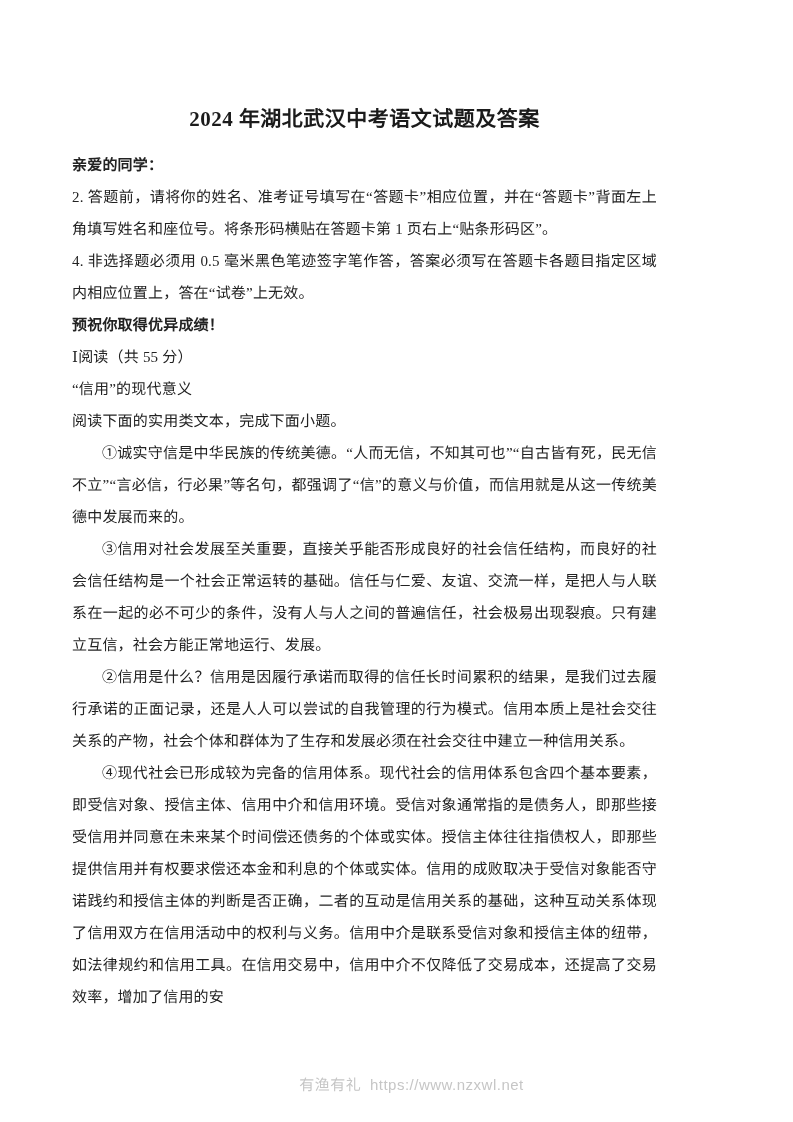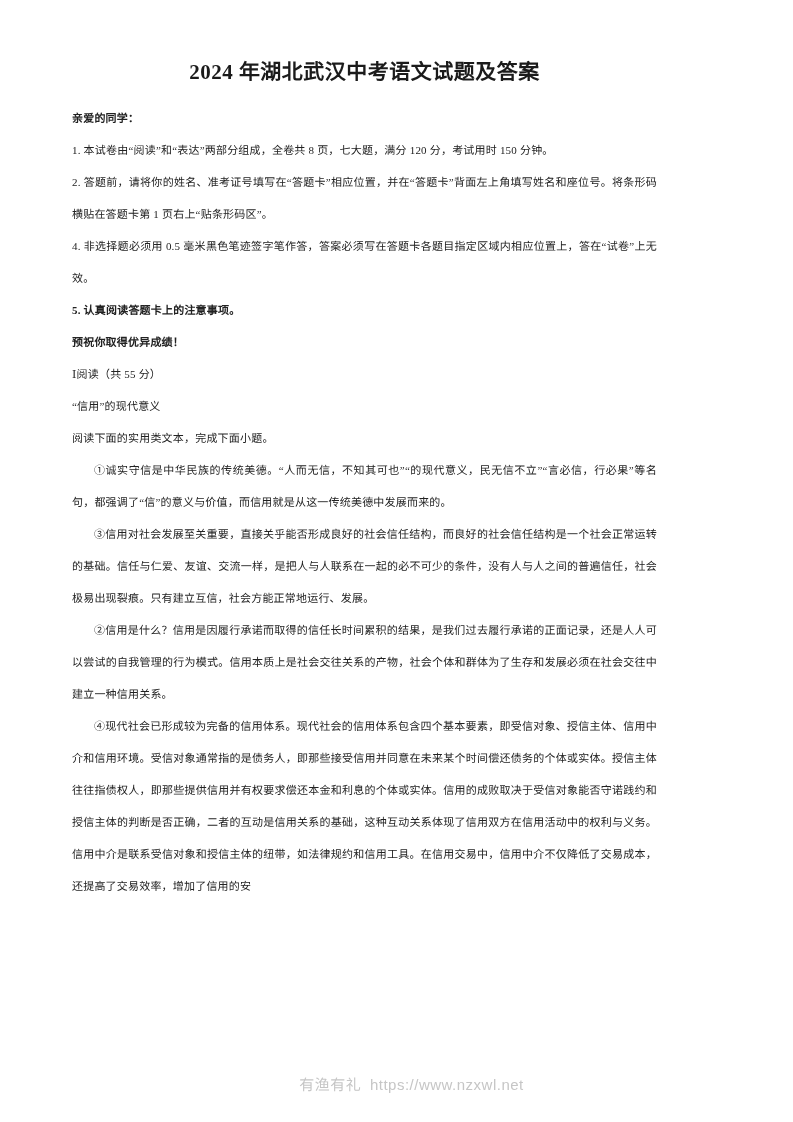--- a/index.html
+++ b/index.html
@@ -12,33 +12,34 @@
     height: 1122px;
     position: relative;
     overflow: hidden;
     font-family: "Liberation Serif", "DejaVu Serif", serif;
     color: #212121;
   }
   .page {
     box-sizing: border-box;
     width: 758px;
     padding: 56px 101px 0 72px;
+    margin-top: 47px;
   }
   .doc-title {
     margin: 0 0 14px 0;
     text-align: center;
     font-size: 21px;
     font-weight: bold;
     line-height: 32px;
     letter-spacing: 0.5px;
     color: #1b1b1b;
   }
   .line {
     margin: 0;
-    font-size: 11px;
+    font-size: 15px;
     line-height: 32px;
     letter-spacing: 0.2px;
     text-align: justify;
     text-justify: inter-ideograph;
     color: #222222;
   }
   .bold { font-weight: bold; }
   .center {
   }
   .indent { text-indent: 2em; }
@@ -58,39 +59,37 @@
 </head>
 <body>
 
 <div class="page">
 
   <h1 class="doc-title">2024 年湖北武汉中考语文试题及答案</h1>
 
   <p class="line bold">亲爱的同学：</p>
 
 
-  <p class="line">1. 本试卷由“阅读”和“表达”两部分组成，全卷共 8 页，七大题，满分 120 分，考试用时 150 分钟。</p>
 
   <p class="line">2. 答题前，请将你的姓名、准考证号填写在“答题卡”相应位置，并在“答题卡”背面左上角填写姓名和座位号。将条形码横贴在答题卡第 1 页右上“贴条形码区”。</p>
 
 
   <p class="line">4. 非选择题必须用 0.5 毫米黑色笔迹签字笔作答，答案必须写在答题卡各题目指定区域内相应位置上，答在“试卷”上无效。</p>
 
-  <p class="line bold">5. 认真阅读答题卡上的注意事项。</p>
 
   <p class="line bold">预祝你取得优异成绩！</p>
 
   <p class="line center">Ⅰ阅读（共 55 分）</p>
 
 
   <p class="line center">“信用”的现代意义</p>
 
   <p class="line">阅读下面的实用类文本，完成下面小题。</p>
 
-  <p class="line indent">①诚实守信是中华民族的传统美德。“人而无信，不知其可也”“的现代意义，民无信不立”“言必信，行必果”等名句，都强调了“信”的意义与价值，而信用就是从这一传统美德中发展而来的。</p>
+  <p class="line indent">①诚实守信是中华民族的传统美德。“人而无信，不知其可也”“自古皆有死，民无信不立”“言必信，行必果”等名句，都强调了“信”的意义与价值，而信用就是从这一传统美德中发展而来的。</p>
 
   <p class="line indent">③信用对社会发展至关重要，直接关乎能否形成良好的社会信任结构，而良好的社会信任结构是一个社会正常运转的基础。信任与仁爱、友谊、交流一样，是把人与人联系在一起的必不可少的条件，没有人与人之间的普遍信任，社会极易出现裂痕。只有建立互信，社会方能正常地运行、发展。</p>
 
   <p class="line indent">②信用是什么？信用是因履行承诺而取得的信任长时间累积的结果，是我们过去履行承诺的正面记录，还是人人可以尝试的自我管理的行为模式。信用本质上是社会交往关系的产物，社会个体和群体为了生存和发展必须在社会交往中建立一种信用关系。</p>
 
   <p class="line indent">④现代社会已形成较为完备的信用体系。现代社会的信用体系包含四个基本要素，即受信对象、授信主体、信用中介和信用环境。受信对象通常指的是债务人，即那些接受信用并同意在未来某个时间偿还债务的个体或实体。授信主体往往指债权人，即那些提供信用并有权要求偿还本金和利息的个体或实体。信用的成败取决于受信对象能否守诺践约和授信主体的判断是否正确，二者的互动是信用关系的基础，这种互动关系体现了信用双方在信用活动中的权利与义务。信用中介是联系受信对象和授信主体的纽带，如法律规约和信用工具。在信用交易中，信用中介不仅降低了交易成本，还提高了交易效率，增加了信用的安</p>
 
 </div>
 
 <div class="footer">

